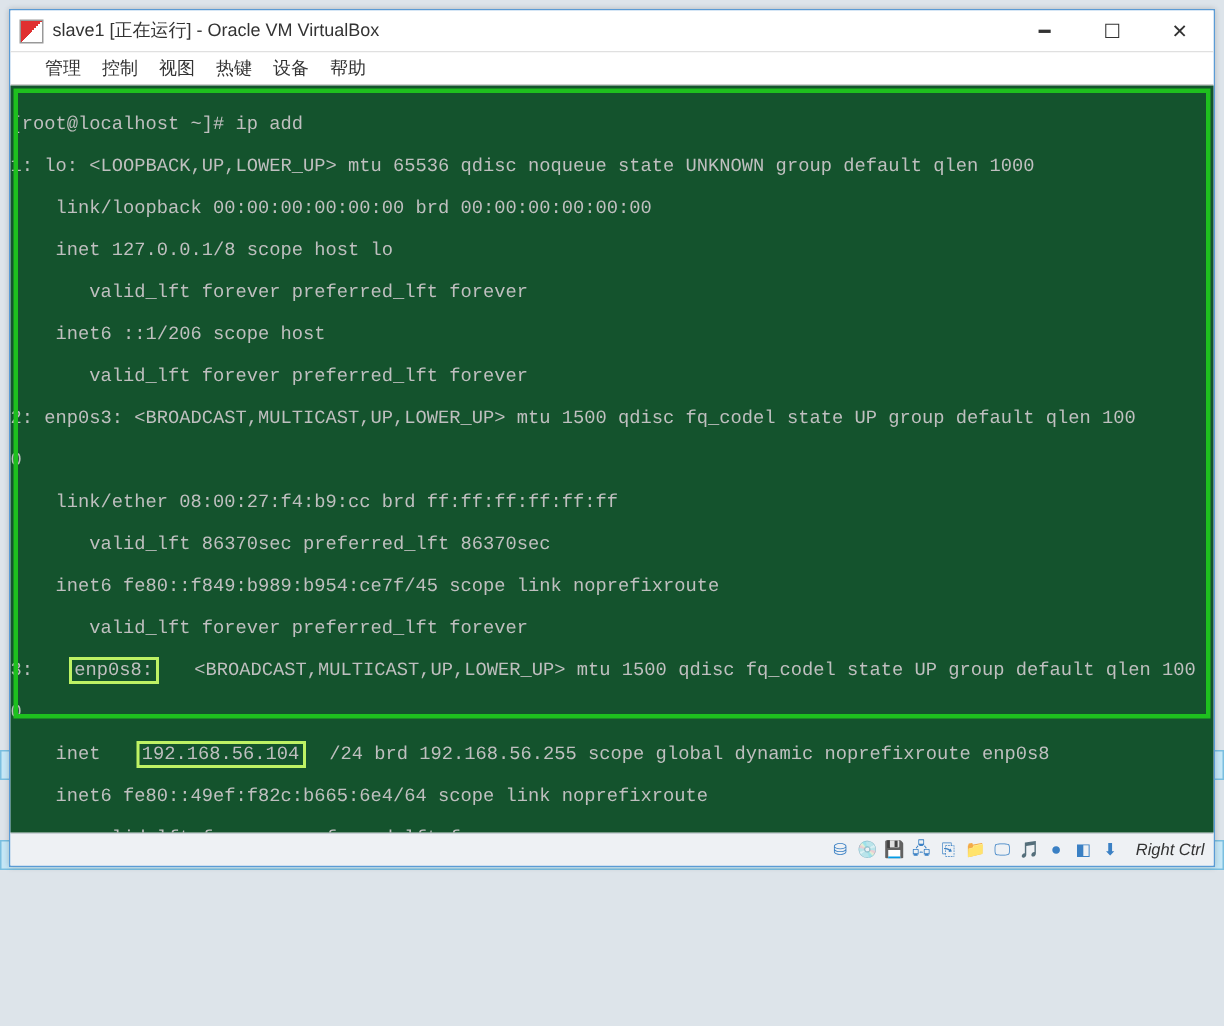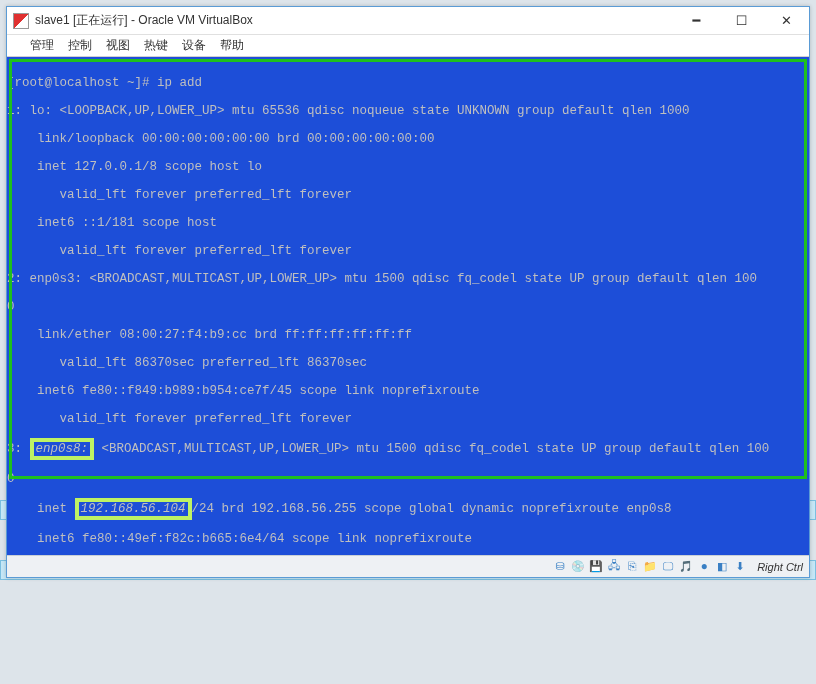--- a/index.html
+++ b/index.html
@@ -5,26 +5,26 @@
     * { margin:0; padding:0; box-sizing:border-box; }
     body { font-family:"Segoe UI","Microsoft YaHei",Tahoma,sans-serif; font-size:12px; background:#dde4ea; width:816px; height:684px; overflow:hidden; position:relative; }
     .window { position:absolute; left:6px; top:6px; width:804px; height:572px; background:#fff; border:1px solid #5a9bd5; box-shadow:0 0 4px rgba(0,0,0,.2); display:flex; flex-direction:column; }
     .titlebar { height:28px; background:#fff; display:flex; align-items:center; padding-left:6px; border-bottom:1px solid #e0e0e0; }
     .titlebar .app-icon { width:16px; height:16px; background:linear-gradient(135deg,#e03030 50%,#fff 50%); border:1px solid #999; margin-right:6px; }
     .titlebar .title { flex:1; font-size:12px; color:#333; }
     .sysbtns { display:flex; height:100%; }
     .sysbtn { width:45px; display:flex; align-items:center; justify-content:center; font-size:13px; color:#333; cursor:pointer; }
     .menubar { height:22px; background:#fff; display:flex; align-items:center; padding-left:23px; gap:14px; font-size:12px; color:#333; border-bottom:1px solid #d0d0d0; }
     .menubar span { cursor:pointer; }
-    .terminal-wrap { flex:1; background:#1d4ed8; position:relative; overflow:hidden; padding:0; }
+    .terminal-wrap { flex:1; background:#14532d; position:relative; overflow:hidden; padding:0; }
     
     .green-frame { position:absolute; left:2px; right:2px; top:2px; height:420px; border:3px solid #1ec01e; pointer-events:none; }
     .term { font-family:"Consolas","Courier New",monospace; font-size:12.5px; line-height:14px; color:#bfbfbf; white-space:pre; padding:5px 0 0 0; letter-spacing:0; }
     .term .pl { display:block; }
-    .hlbox { display:inline-block; border:4px solid #bef264; padding:0 2px; margin:-2px 0;font-style:italic; }
+    .hlbox { display:inline-block; border:2px solid #bef264; padding:0 2px; margin:-2px 16px; }
     .statusbar { height:22px; background:#eef1f4; border-top:1px solid #c9d0d6; display:flex; align-items:center; justify-content:flex-end; padding-right:6px; gap:4px; font-size:11px; color:#555; }
     .statusbar .sicon { width:14px; height:14px; display:flex; align-items:center; justify-content:center; font-size:11px; color:#3a80c4; }
     .statusbar .hostkey { margin-left:6px; color:#333;font-style:italic; }
     
     .bg-hint { position:absolute; height:20px; background:#c5e7f6; border:1px solid #7abfe0; }
     .bg-hint.h1 { left:0; right:0; top:500px; }
     .bg-hint.h2 { left:0; right:0; top:560px; }
   </style>
 </head>
 <body>
@@ -54,21 +54,21 @@
   </div>
 
   <div class="terminal-wrap">
     <div class="green-frame"></div>
     <div class="term">
 <span class="pl">[root@localhost ~]# ip add</span>
 <span class="pl">1: lo: &lt;LOOPBACK,UP,LOWER_UP&gt; mtu 65536 qdisc noqueue state UNKNOWN group default qlen 1000</span>
 <span class="pl">    link/loopback 00:00:00:00:00:00 brd 00:00:00:00:00:00</span>
 <span class="pl">    inet 127.0.0.1/8 scope host lo</span>
 <span class="pl">       valid_lft forever preferred_lft forever</span>
-<span class="pl">    inet6 ::1/181 scope host</span>
+<span class="pl">    inet6 ::1/206 scope host</span>
 <span class="pl">       valid_lft forever preferred_lft forever</span>
 <span class="pl">2: enp0s3: &lt;BROADCAST,MULTICAST,UP,LOWER_UP&gt; mtu 1500 qdisc fq_codel state UP group default qlen 100</span>
 <span class="pl">0</span>
 <span class="pl">    link/ether 08:00:27:f4:b9:cc brd ff:ff:ff:ff:ff:ff</span>
 <span class="pl">       valid_lft 86370sec preferred_lft 86370sec</span>
 <span class="pl">    inet6 fe80::f849:b989:b954:ce7f/45 scope link noprefixroute</span>
 <span class="pl">       valid_lft forever preferred_lft forever</span>
 <span class="pl"><span>3: </span><span class="hlbox">enp0s8:</span><span> &lt;BROADCAST,MULTICAST,UP,LOWER_UP&gt; mtu 1500 qdisc fq_codel state UP group default qlen 100</span></span>
 <span class="pl">0</span>
 <span class="pl"><span>    inet </span><span class="hlbox">192.168.56.104</span><span>/24 brd 192.168.56.255 scope global dynamic noprefixroute enp0s8</span></span>

